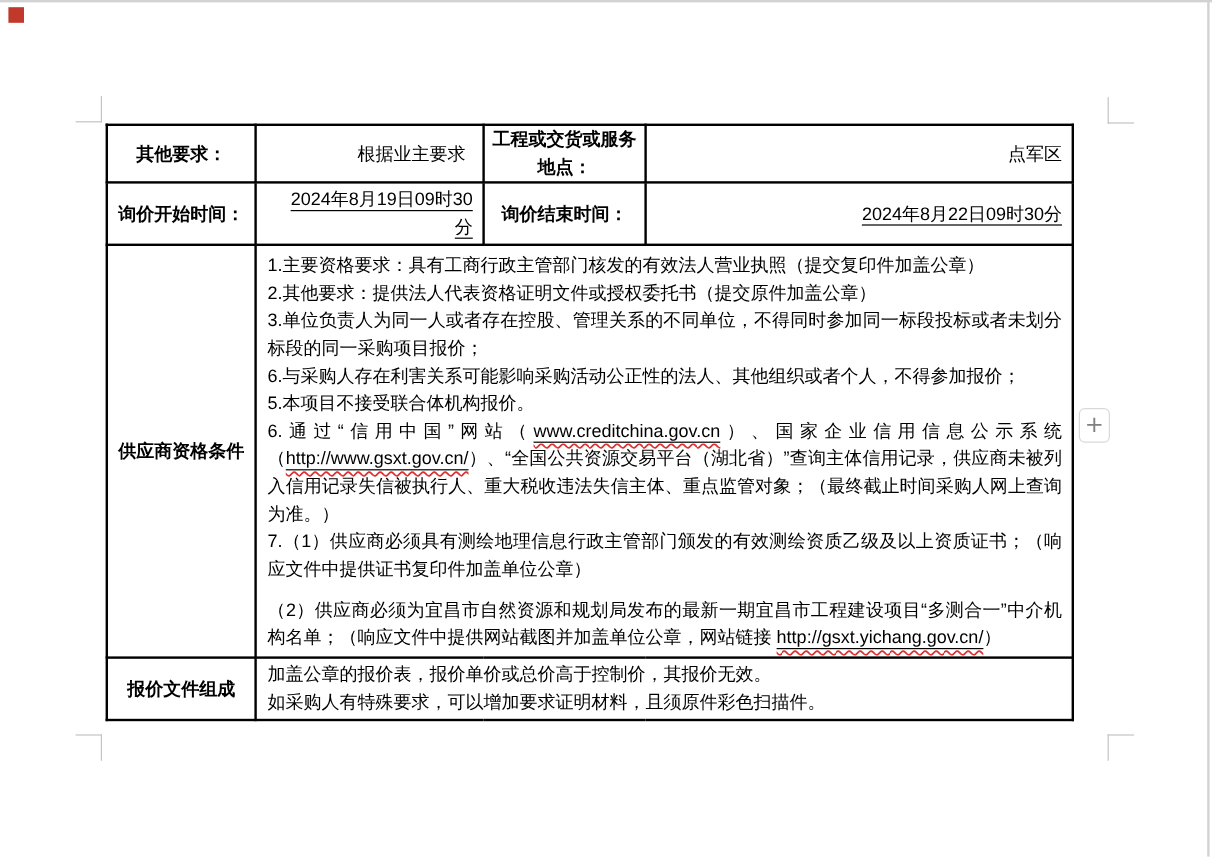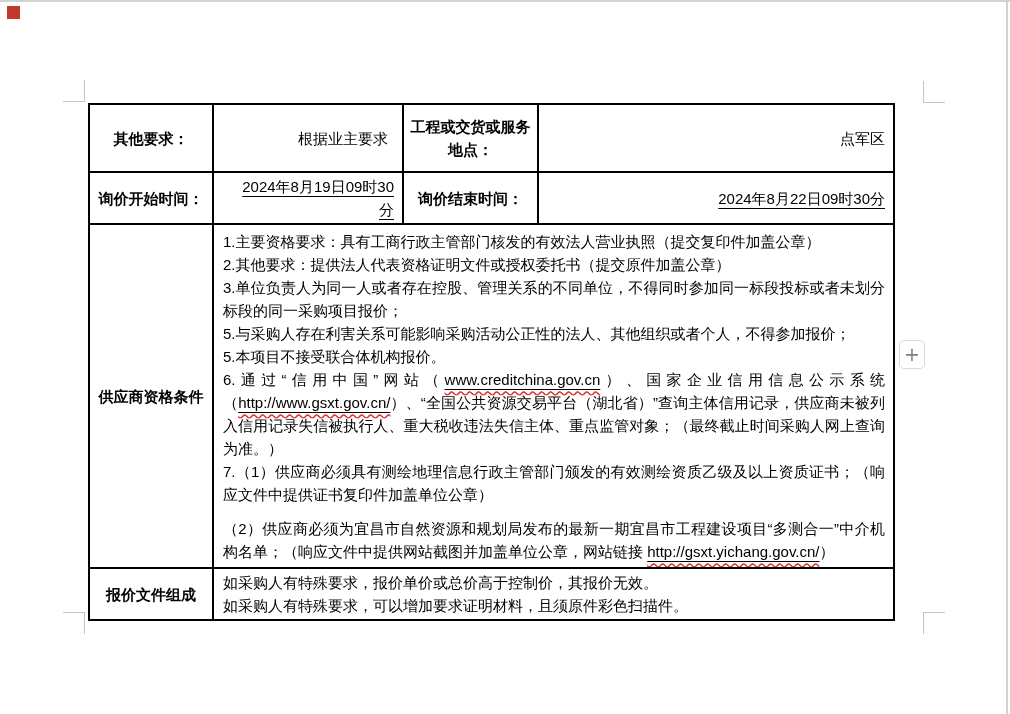--- a/index.html
+++ b/index.html
@@ -71,45 +71,45 @@
   <colgroup>
     <col style="width:124px">
       <col style="width:190px">
       <col style="width:135px">
       <col style="width:356px">
   </colgroup>
   <tbody>
       <tr style="height:47px">
     <td class="lbl">其他要求：</td>
     <td class="val-right">根据业主要求</td>
-    <td class="lbl" style="padding:10px 4px;">工程或交货或服务地点：</td>
+    <td class="lbl" style="padding:0 4px;">工程或交货或服务地点：</td>
     <td class="val-center">点军区</td>
   </tr>
   <tr style="height:40px">
     <td class="lbl" style="padding:2px 3px;">询价开始时间：</td>
     <td class="val-center"><span class="u date-wrap">2024年8月19日09时30分</span></td>
     <td class="lbl" style="padding:2px 3px;">询价结束时间：</td>
     <td class="val-center"><span class="u">2024年8月22日09时30分</span></td>
   </tr>
   <tr style="height:331px">
     <td class="lbl">供应商资格条件</td>
     <td class="content qual" colspan="3">
       <p>1.主要资格要求：具有工商行政主管部门核发的有效法人营业执照（提交复印件加盖公章）</p>
       <p>2.其他要求：提供法人代表资格证明文件或授权委托书（提交原件加盖公章）</p>
       <p>3.单位负责人为同一人或者存在控股、管理关系的不同单位，不得同时参加同一标段投标或者未划分标段的同一采购项目报价；</p>
-      <p>5.与采购人存在利害关系可能影响采购活动公正性的法人、其他组织或者个人，不得参加报价；</p>
+      <p>6.与采购人存在利害关系可能影响采购活动公正性的法人、其他组织或者个人，不得参加报价；</p>
       <p>5.本项目不接受联合体机构报价。</p>
       <p><span>6.通过“信用中国”网站（</span><span class="url"><span class="wavy">www.creditchina.gov.cn</span></span><span>）、国家企业信用信息公示系统（</span><span class="url"><span class="wavy">http://www.gsxt.gov.cn/</span></span><span>）、“全国公共资源交易平台（湖北省）”查询主体信用记录，供应商未被列入信用记录失信被执行人、重大税收违法失信主体、重点监管对象；（最终截止时间采购人网上查询为准。）</span></p>
       <p>7.（1）供应商必须具有测绘地理信息行政主管部门颁发的有效测绘资质乙级及以上资质证书；（响应文件中提供证书复印件加盖单位公章）</p>
       <p class="spaced"><span>（2）供应商必须为宜昌市自然资源和规划局发布的最新一期宜昌市工程建设项目“多测合一”中介机构名单；（响应文件中提供网站截图并加盖单位公章，网站链接 </span><span class="url"><span class="wavy">http://gsxt.yichang.gov.cn/</span></span><span>）</span></p>
     </td>
   </tr>
   <tr style="height:48px">
     <td class="lbl">报价文件组成</td>
     <td class="content-mid" colspan="3">
-      <p>如采购人有特殊要求，报价单价或总价高于控制价，其报价无效。</p>
+      <p>加盖公章的报价表，报价单价或总价高于控制价，其报价无效。</p>
       <p>如采购人有特殊要求，可以增加要求证明材料，且须原件彩色扫描件。</p>
     </td>
   </tr>
 </tbody>
   </table>
 
 <div class="plus-btn">+</div>
 
 </body></html>

